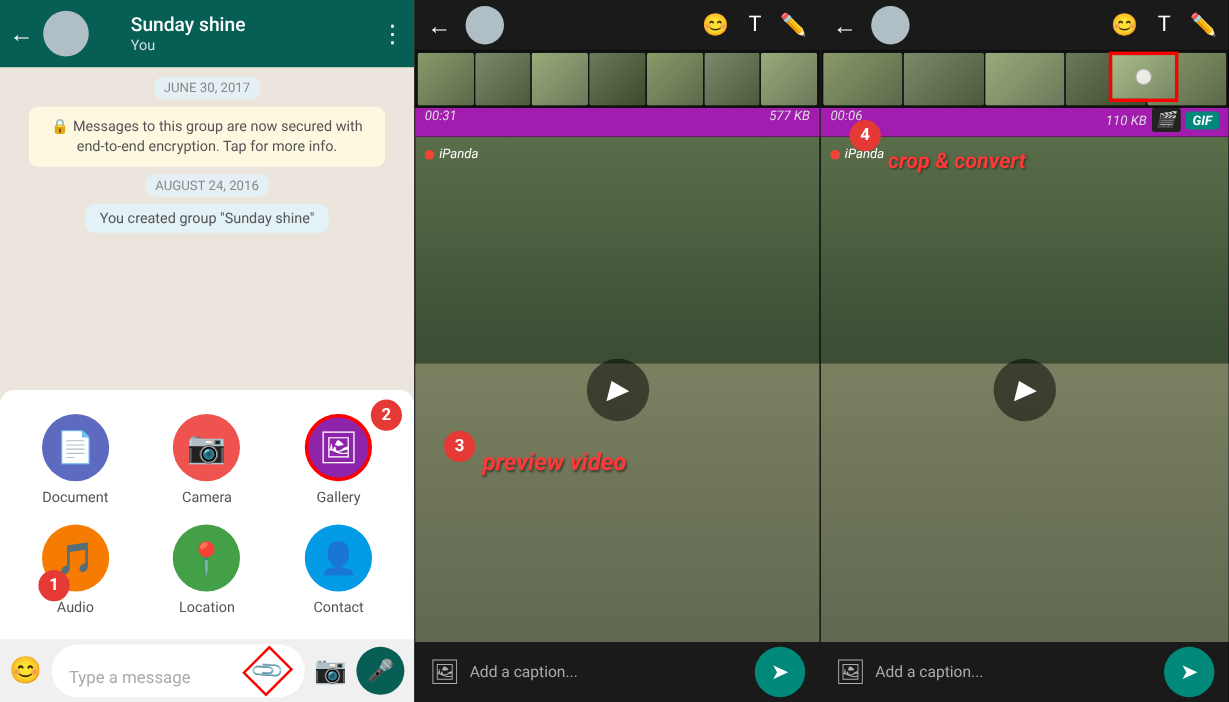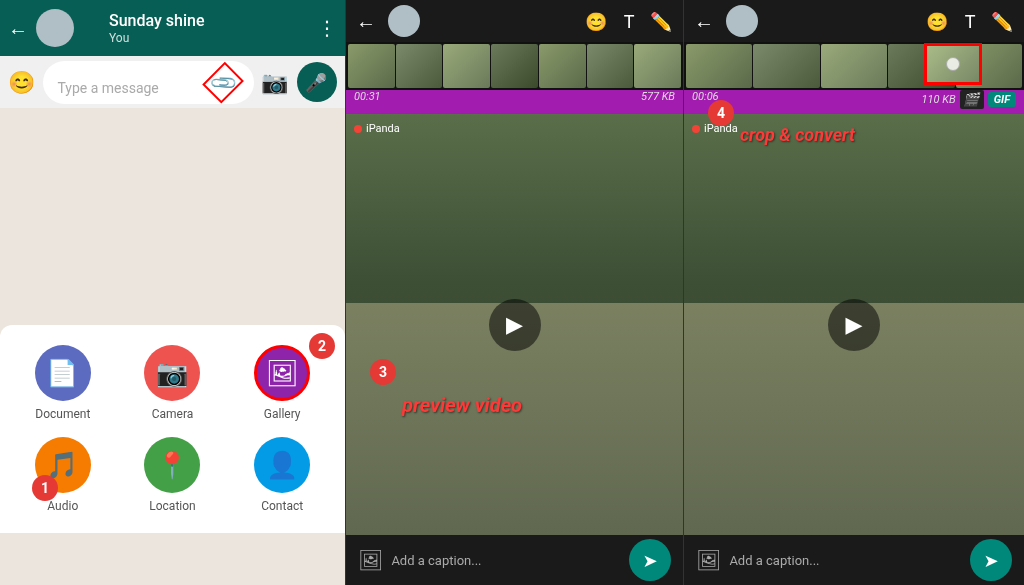--- a/index.html
+++ b/index.html
@@ -345,20 +345,21 @@
     }
 
     .video-preview {
       flex: 1;
       background: #000;
       position: relative;
       display: flex;
       align-items: center;
       justify-content: center;
       overflow: hidden;
+      font-style: italic;
     }
 
     .video-panda-bg {
       position: absolute;
       top: 0; left: 0; right: 0; bottom: 0;
       background: linear-gradient(180deg, #5a6e4a 0%, #3d4f35 40%, #2a3a25 100%);
     }
 
     .panda-ground {
       position: absolute;
@@ -445,21 +446,21 @@
       display: flex;
       align-items: center;
       justify-content: center;
       bottom: 200px;
       left: 24px;
       z-index: 10;
     }
 
     .preview-video-label {
       position: absolute;
-      bottom: 168px;
+      bottom: 188px;
       left: 56px;
       color: #ff3838;
       font-size: 20px;
       font-weight: bold;
       font-style: italic;
       z-index: 10;
       text-shadow: 1px 1px 2px rgba(0,0,0,0.5);
     }
 
     .step-4 {
@@ -500,20 +501,26 @@
   <div class="chat-header">
     <span class="back-arrow">←</span>
     <div class="avatar-circle"></div>
     <div class="header-info">
       <div class="header-name">Sunday shine</div>
       <div class="header-sub">You</div>
     </div>
     <span class="header-more">⋮</span>
   </div>
 
+  <div class="chat-body">
+    <div class="date-badge">JUNE 30, 2017</div>
+    <div class="system-msg">🔒 Messages to this group are now secured with end-to-end encryption. Tap for more info.</div>
+    <div class="date-badge">AUGUST 24, 2016</div>
+    <div class="group-create-msg">You created group "Sunday shine"</div>
+  </div>
 
   <div class="attach-menu">
     <div class="attach-item">
       <div class="attach-item-icon icon-doc">📄</div>
       <span class="attach-item-label">Document</span>
     </div>
     <div class="attach-item">
       <div class="attach-item-icon icon-camera">📷</div>
       <span class="attach-item-label">Camera</span>
     </div>

